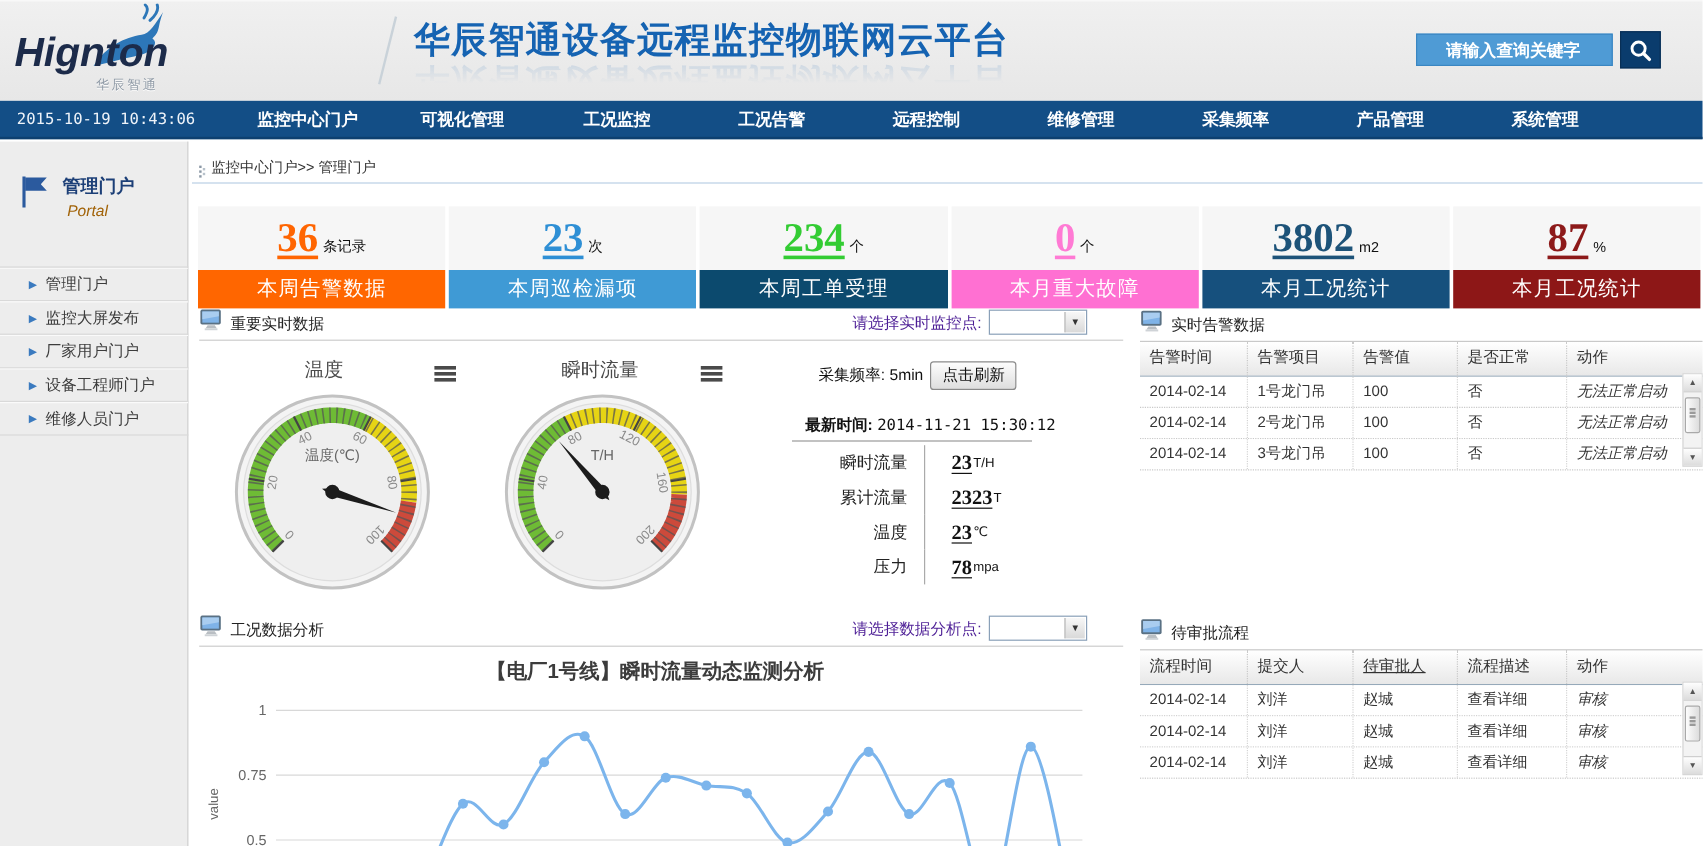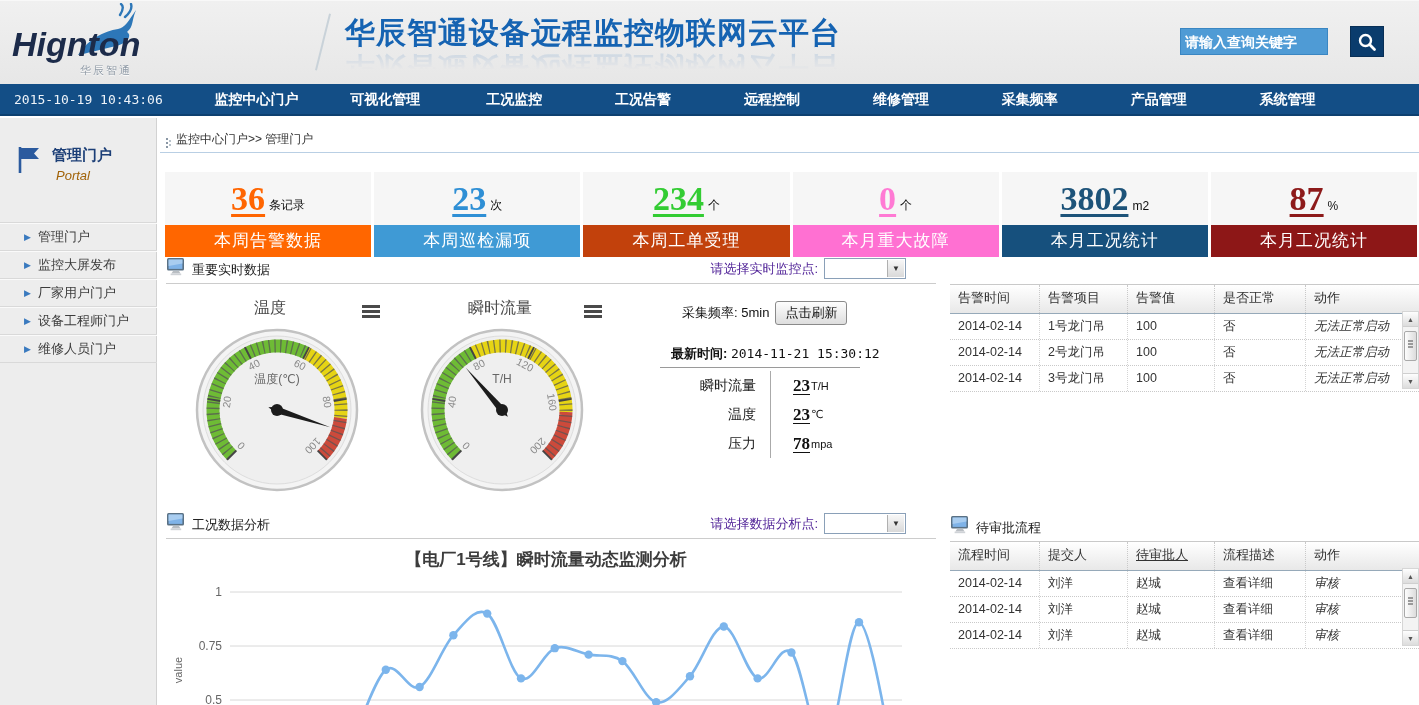--- a/index.html
+++ b/index.html
@@ -16,23 +16,23 @@
   .brand-sub { position:absolute; left:68px; top:56px; font-size:11px; color:#8f9aa6; letter-spacing:2px;
                text-shadow:0 1px 0 #fff; }
   .deer { position:absolute; left:62px; top:-4px; }
   .logo-sep { position:absolute; left:322px; top:12px; width:2px; height:58px; background:#c9d2d9;
               transform:rotate(14deg); }
   .title-wrap { position:absolute; left:345px; top:12px; }
   .app-title { font-size:30px; font-weight:bold; color:#1563b2; letter-spacing:1px; white-space:nowrap; }
   .app-title.reflect { transform:scaleY(-1); opacity:.20; margin-top:-7px;
       -webkit-mask-image:linear-gradient(to top,rgba(0,0,0,.9),transparent 55%);
       mask-image:linear-gradient(to top,rgba(0,0,0,.9),transparent 55%); }
-  .search-input { position:absolute; left:1180px; top:27px; width:148px; height:27px;
+  .search-input { position:absolute; left:1180px; top:27px; width:164px; height:27px;
       background:#4f9bd5; border:1px solid #3a86c2; color:#fff; font-size:14px; font-weight:bold;
-      padding:0 4px; outline:none; font-family:inherit; }
+      padding:0 24px; outline:none; font-family:inherit; }
   .search-input::placeholder { color:#fff; opacity:1; }
   .search-btn { position:absolute; left:1350px; top:25px; width:34px; height:31px; background:#0a3c6d;
       border:1px solid #082f56; cursor:pointer; display:flex; align-items:center; justify-content:center; }
 
   
   .nav { position:absolute; left:0; top:84px; width:1419px; height:32px; background:#134e86;
          border-bottom:2px solid #0d4070; }
   .nav-time { position:absolute; left:14px; top:0; line-height:31px; color:#eef3f9; font-size:13px;
               font-family:"DejaVu Sans Mono","Liberation Mono",monospace; }
   .nav-items { position:absolute; left:192px; top:0; width:1160px; height:31px; display:flex; }
@@ -205,21 +205,21 @@
           <span class="num" style="color: rgb(46, 143, 213); text-decoration-color: rgb(46, 143, 213);">23</span>
           <span class="unit">次</span>
         </div>
         <div class="card-banner" style="background: rgb(63, 154, 213);">本周巡检漏项</div>
       </div>
       <div class="card">
         <div class="card-num">
           <span class="num" style="color: rgb(51, 204, 51); text-decoration-color: rgb(51, 204, 51);">234</span>
           <span class="unit">个</span>
         </div>
-        <div class="card-banner" style="background: #c2410c;">本周工单受理</div>
+        <div class="card-banner" style="background: #0c4a6e;">本周工单受理</div>
       </div>
       <div class="card">
         <div class="card-num">
           <span class="num" style="color: rgb(255, 122, 212); text-decoration-color: rgb(255, 122, 212);">0</span>
           <span class="unit">个</span>
         </div>
         <div class="card-banner" style="background: rgb(255, 112, 210);">本月重大故障</div>
       </div>
       <div class="card">
         <div class="card-num">
@@ -320,20 +320,27 @@
     <div class="latest-hr"></div>
     <div class="readings" id="readings">
         <div class="r-row">
           <div class="r-label">瞬时流量</div>
           <div class="r-val">
             <b>23</b>
             <span>T/H</span>
           </div>
         </div>
         <div class="r-row">
+          <div class="r-label">累计流量</div>
+          <div class="r-val">
+            <b>2323</b>
+            <span>T</span>
+          </div>
+        </div>
+        <div class="r-row">
           <div class="r-label">温度</div>
           <div class="r-val">
             <b>23</b>
             <span>℃</span>
           </div>
         </div>
         <div class="r-row">
           <div class="r-label">压力</div>
           <div class="r-val">
             <b>78</b>
@@ -386,20 +393,30 @@
         <circle cx="557.8" cy="81.56" r="4.2" fill="#7cb5ec"></circle>
         <circle cx="591.5999999999999" cy="133.4" r="4.2" fill="#7cb5ec"></circle>
         <circle cx="625.4" cy="107.48" r="4.2" fill="#7cb5ec"></circle>
         <circle cx="659.1999999999999" cy="202.51999999999998" r="4.2" fill="#7cb5ec"></circle>
         <circle cx="693" cy="77.24000000000001" r="4.2" fill="#7cb5ec"></circle>
         <circle cx="726.8" cy="209" r="4.2" fill="#7cb5ec"></circle>
       </svg>
   </div>
 
   <div class="side-table" id="alarmPanel" style="top:256px;">
+      <div class="panel-head" style="border: none; height: 26px;">
+        <span class="mon-icon"><svg width="20" height="19" viewBox="0 0 20 19">
+            <rect x="1" y="1" width="17" height="12.5" rx="1.5" fill="#5a7184"></rect>
+            <rect x="2.6" y="2.6" width="13.8" height="9.3" fill="#7fb3e8"></rect>
+            <path d="M2.6 2.6 h13.8 v4 l-13.8 2.5 Z" fill="#a9cdf0"></path>
+            <path d="M7 14 h6 l1.6 2.6 h-9.2 Z" fill="#b9bec3"></path>
+            <rect x="4.6" y="16.6" width="10.6" height="1.6" fill="#cfd3d7"></rect>
+          </svg></span>
+        <span class="panel-title">实时告警数据</span>
+      </div>
       <div class="tbl">
         <div class="tbl-hrow">
           <div class="tbl-hcell" style="width: 90px;">告警时间</div>
           <div class="tbl-hcell" style="width: 88px;">告警项目</div>
           <div class="tbl-hcell" style="width: 87px;">告警值</div>
           <div class="tbl-hcell" style="width: 91px;">是否正常</div>
           <div class="tbl-hcell" style="width: 96px;">动作</div>
         </div>
         <div class="tbl-row">
           <div class="tbl-cell" style="width: 90px;">2014-02-14</div>

